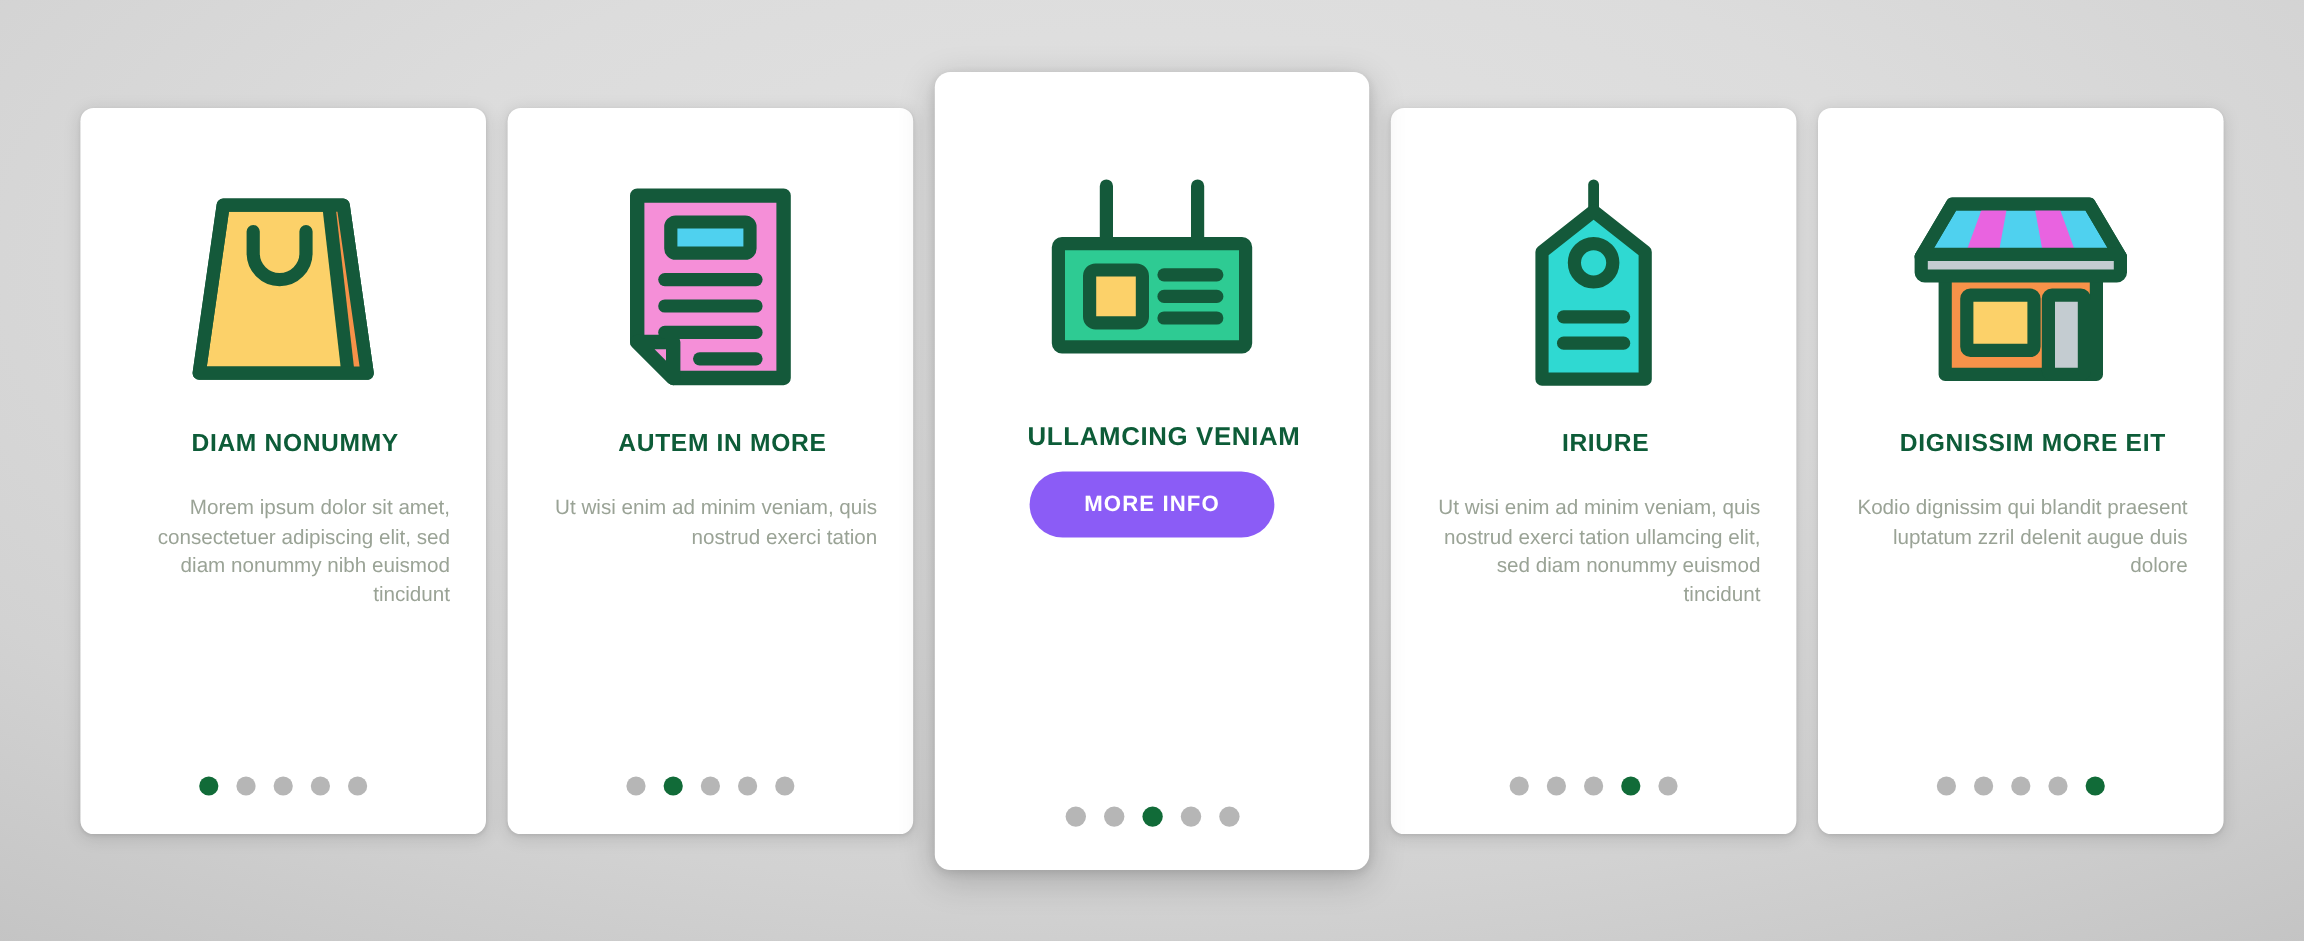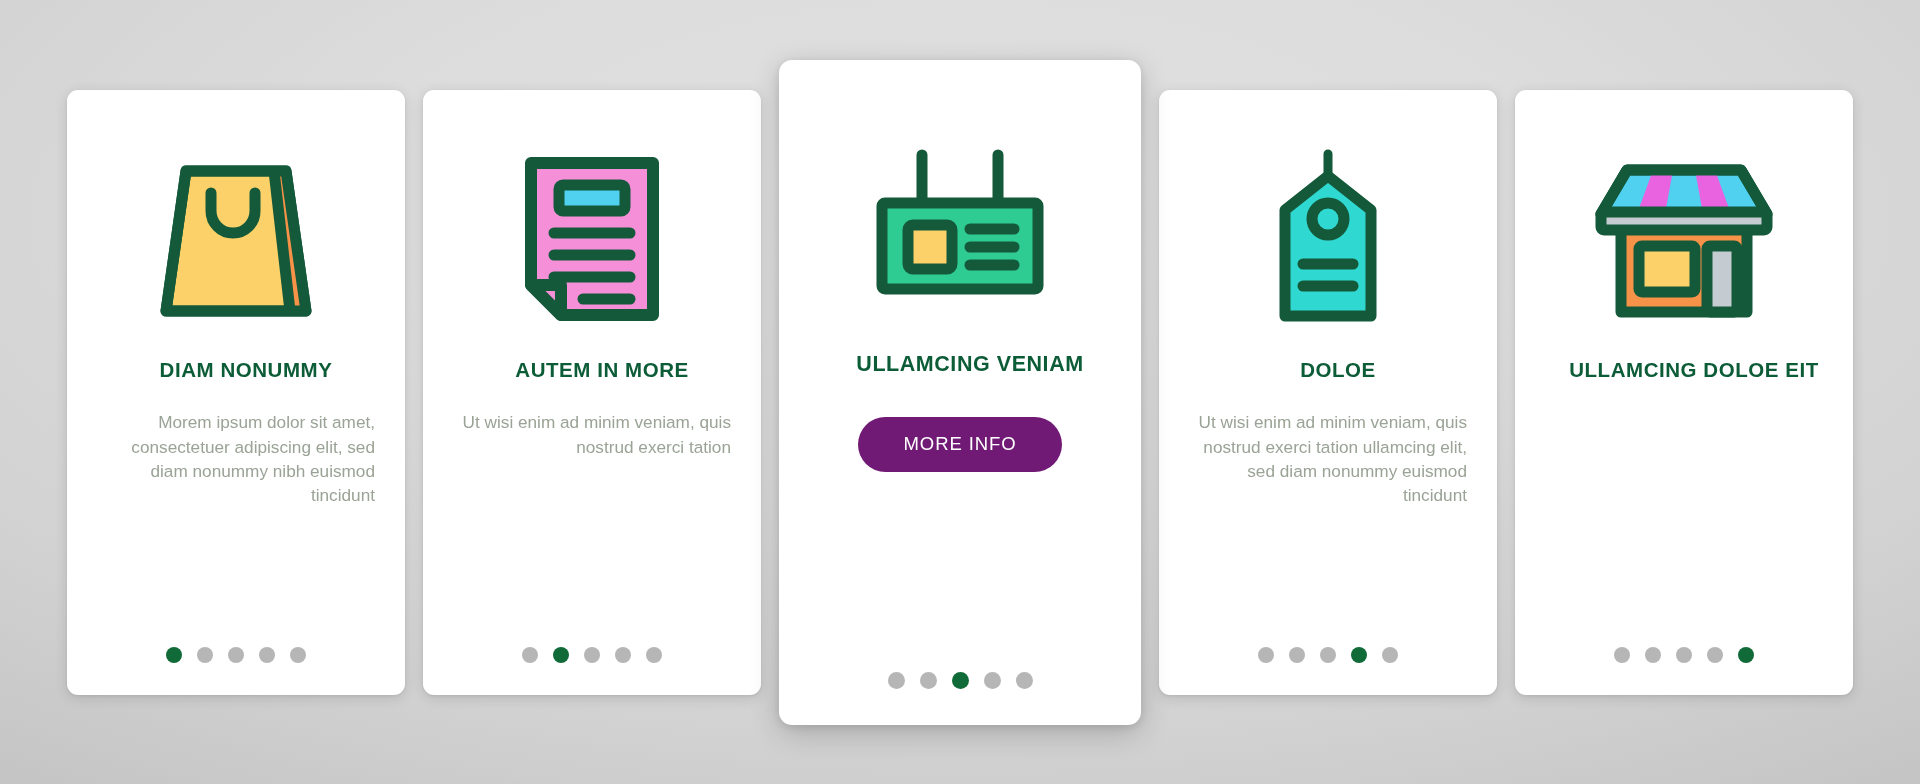--- a/index.html
+++ b/index.html
@@ -84,28 +84,28 @@
     text-align: right;
     max-width: 278px;
   }
   .card.featured .card-body {
     margin-top: 26px;
     max-width: 268px;
   }
 
   
   .cta {
-    margin-top: 40px;
-    background: #701a75;
+    margin-top: 16px;
+    background: #8b5cf6;
     color: #ffffff;
     border: none;
     border-radius: 32px;
     font-family: "Liberation Sans", sans-serif;
     font-size: 18.5px;
-    font-weight: normal;
+    font-weight: bold;
     letter-spacing: 0.9px;
     padding: 18px 46px;
     cursor: pointer;
     line-height: 1;
   }
 
   
   .dots {
     margin-top: auto;
     display: flex;
@@ -200,21 +200,21 @@
   <div class="card">
     <div class="icon-wrap">
       <svg width="130" height="185" viewBox="0 0 130 185" aria-hidden="true">
         <line x1="65" y1="8" x2="65" y2="68" stroke="#14593a" stroke-width="9" stroke-linecap="round"></line>
         <path d="M22 64 L65 30 L108 64 V170 H22 Z" fill="#2fd9d2" stroke="#14593a" stroke-width="11" stroke-linejoin="round"></path>
         <circle cx="65" cy="73" r="16" fill="none" stroke="#14593a" stroke-width="11"></circle>
         <line x1="40" y1="118" x2="90" y2="118" stroke="#14593a" stroke-width="11" stroke-linecap="round"></line>
         <line x1="40" y1="140" x2="90" y2="140" stroke="#14593a" stroke-width="11" stroke-linecap="round"></line>
       </svg>
     </div>
-    <div class="card-title">DOLOE</div>
+    <div class="card-title">IRIURE</div>
     <div class="card-body">Ut wisi enim ad minim veniam, quis nostrud exerci tation ullamcing elit, sed diam nonummy euismod tincidunt</div>
     <div class="dots">
       <span class="dot"></span>
       <span class="dot"></span>
       <span class="dot"></span>
       <span class="dot active"></span>
       <span class="dot"></span>
     </div>
   </div>
 
@@ -224,21 +224,22 @@
         <rect x="32" y="72" width="126" height="86" fill="#f79249" stroke="#14593a" stroke-width="11" stroke-linejoin="round"></rect>
         <rect x="50" y="92" width="56" height="46" rx="3" fill="#fcd169" stroke="#14593a" stroke-width="11"></rect>
         <rect x="118" y="92" width="30" height="66" rx="3" fill="#c4ccd1" stroke="#14593a" stroke-width="11"></rect>
         <path d="M38 16 H152 L178 60 H12 Z" fill="#4fd1ef" stroke="#14593a" stroke-width="11" stroke-linejoin="round"></path>
         <path d="M64 16 L48 60 H76 L84 16 Z" fill="#e963e0"></path>
         <path d="M126 16 L142 60 H114 L106 16 Z" fill="#e963e0"></path>
         <path d="M38 16 H152 L178 60 H12 Z" fill="none" stroke="#14593a" stroke-width="11" stroke-linejoin="round"></path>
         <rect x="12" y="58" width="166" height="18" rx="3" fill="#c4ccd1" stroke="#14593a" stroke-width="11" stroke-linejoin="round"></rect>
       </svg>
     </div>
-    <div class="card-title">ULLAMCING DOLOE EIT</div>
+    <div class="card-title">DIGNISSIM MORE EIT</div>
+    <div class="card-body">Kodio dignissim qui blandit praesent luptatum zzril delenit augue duis dolore</div>
     <div class="dots">
       <span class="dot"></span>
       <span class="dot"></span>
       <span class="dot"></span>
       <span class="dot"></span>
       <span class="dot active"></span>
     </div>
   </div>
 
 </div>

